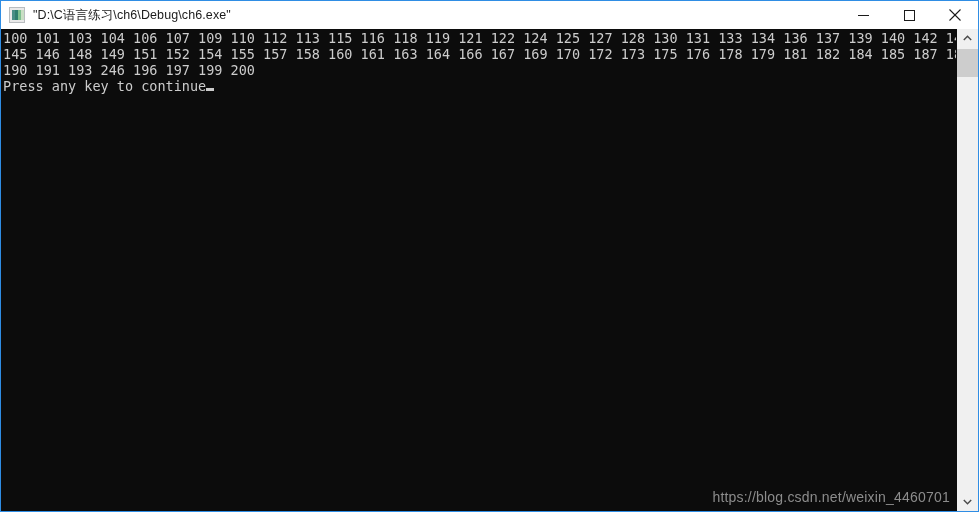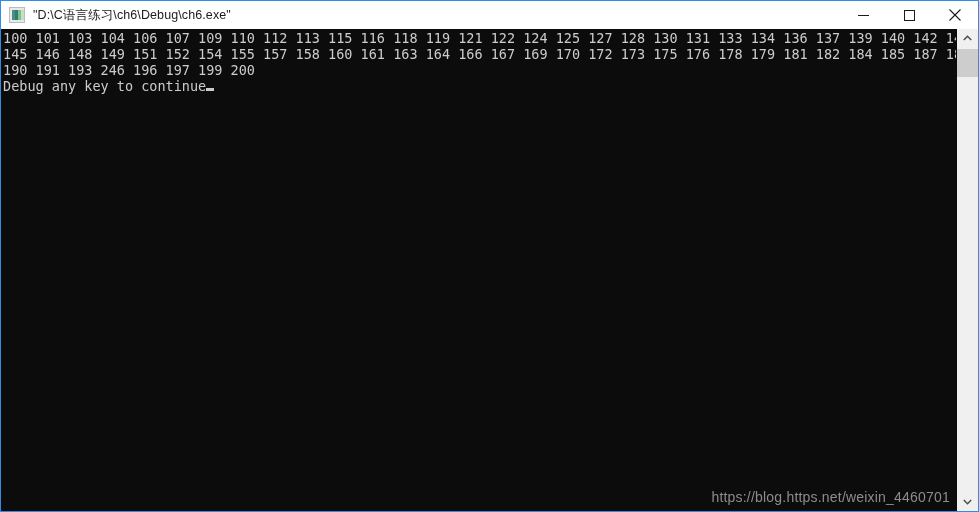--- a/index.html
+++ b/index.html
@@ -194,23 +194,23 @@
       </div>
     </div>
   </div>
 
   <div id="body-area">
 
     <div id="console">
       <div id="console-text"><span>100 101 103 104 106 107 109 110 112 113 115 116 118 119 121 122 124 125 127 128 130 131 133 134 136 137 139 140 142 143</span>
 <span>145 146 148 149 151 152 154 155 157 158 160 161 163 164 166 167 169 170 172 173 175 176 178 179 181 182 184 185 187 188</span>
 <span>190 191 193 246 196 197 199 200</span>
-<span>Debug any key to continue</span><span class="cursor-block"></span></div>
-
-      <div id="watermark">https://blog.https.net/weixin_4460701</div>
+<span>Press any key to continue</span><span class="cursor-block"></span></div>
+
+      <div id="watermark">https://blog.csdn.net/weixin_4460701</div>
     </div>
 
     <div id="scrollbar">
       <div class="sb-arrow">
         <svg width="9" height="6" viewBox="0 0 9 6" aria-hidden="true">
           <polyline points="0.8,5 4.5,1.2 8.2,5" fill="none" stroke="#4a4a4a" stroke-width="1.4"></polyline>
         </svg>
       </div>
       <div id="sb-track">
         <div id="sb-thumb"></div>

